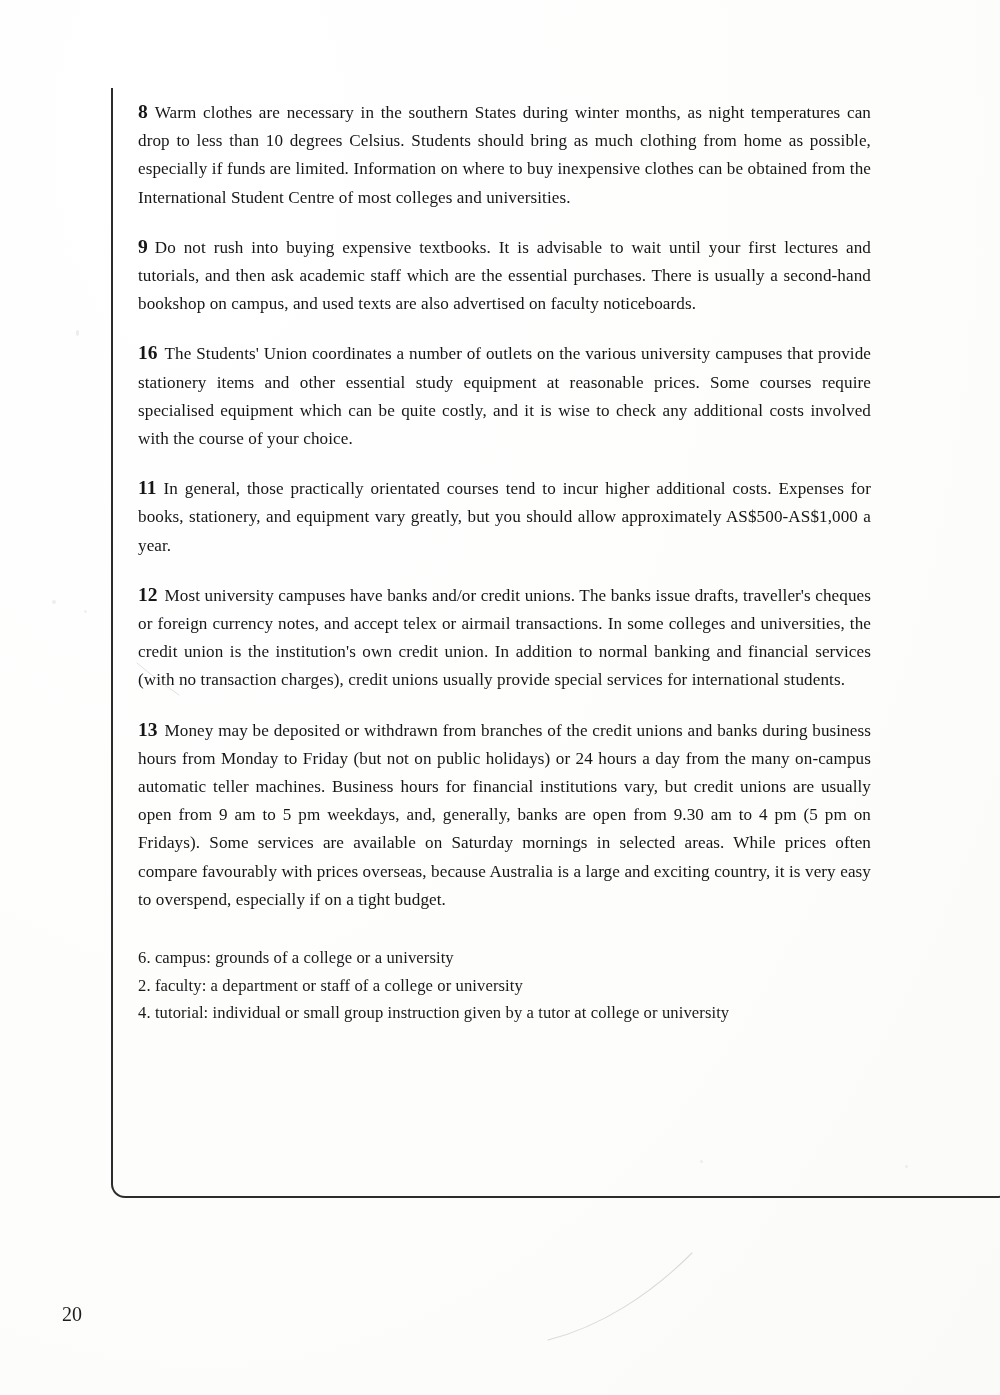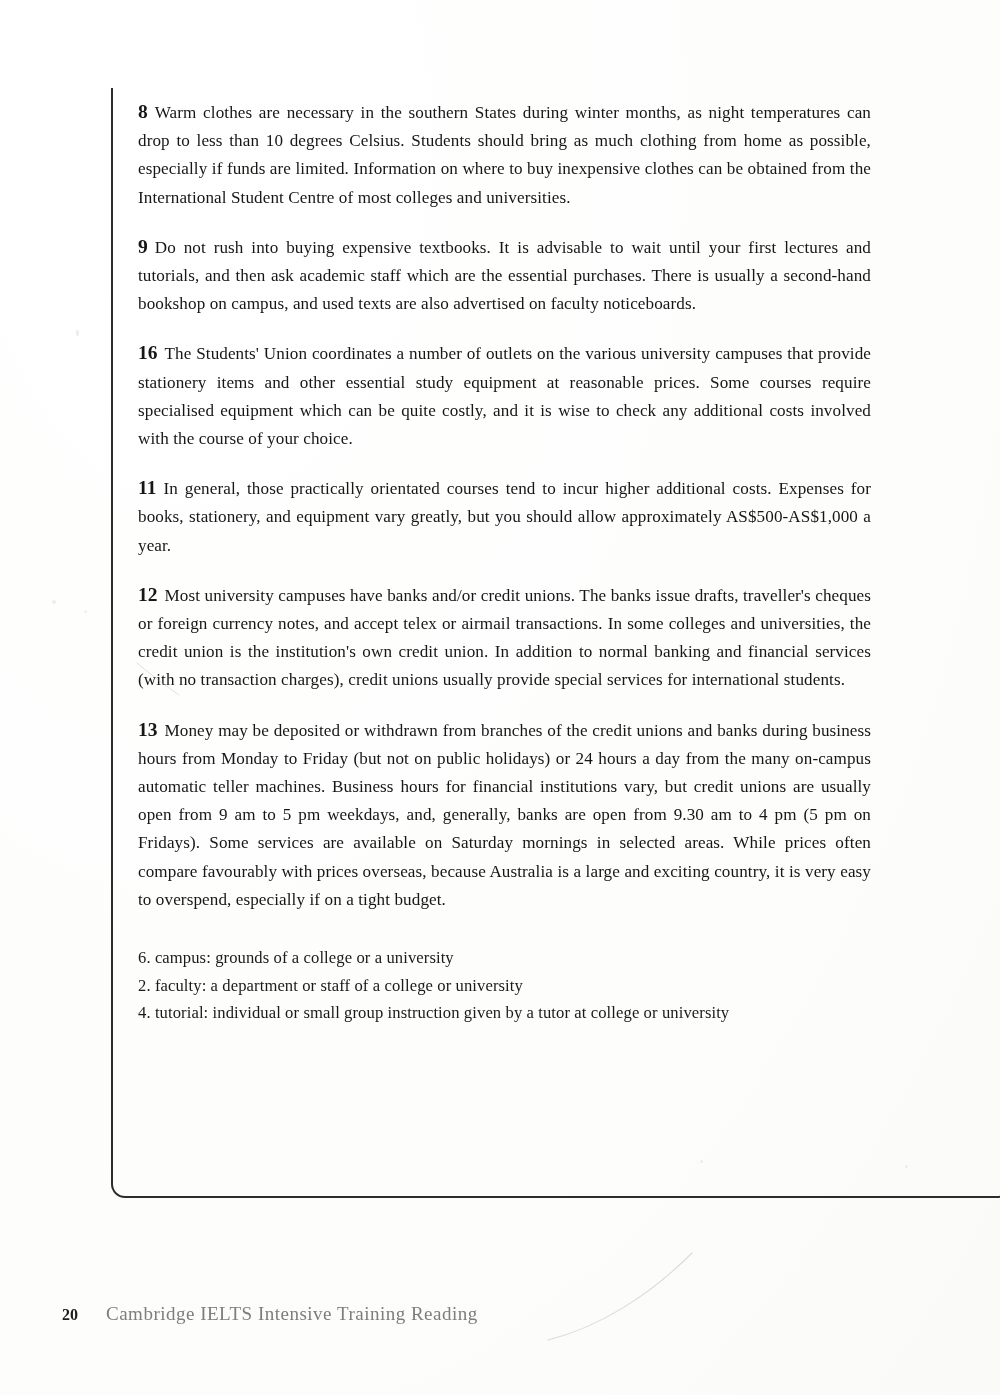--- a/index.html
+++ b/index.html
@@ -95,22 +95,22 @@
 
   
   .footer {
     position: absolute;
     left: 62px;
     top: 1303px;
     display: flex;
     align-items: baseline;
   }
   .footer-page-number {
-    font-size: 16px;
-    font-weight: bold;
+    font-size: 20px;
+    font-weight: normal;
     color: #1d1d1d;
     margin-right: 28px;
   }
   .footer-book-title {
     font-size: 19px;
     color: #7d7d7d;
     letter-spacing: 0.5px;
   }
 
   
@@ -184,14 +184,13 @@
 <svg class="pencil-arc" viewBox="0 0 260 120" xmlns="http://www.w3.org/2000/svg">
   <path d="M8 105 C 60 92, 110 60, 152 18" stroke="#b9b9b6" stroke-width="1.1" fill="none" stroke-linecap="round"></path>
 </svg>
 
 <svg class="pencil-arc" style="left:135px; top:655px; width:80px; height:60px; opacity:.45;" viewBox="0 0 80 60" xmlns="http://www.w3.org/2000/svg">
   <path d="M2 8 C 16 20, 30 30, 44 40" stroke="#bcbcb9" stroke-width="1" fill="none" stroke-linecap="round"></path>
 </svg>
 
 <div class="footer">
   <span class="footer-page-number">20</span>
-  <span class="footer-book-title">Cambridge IELTS Intensive Training Reading</span>
 </div>
 
 </body></html>

